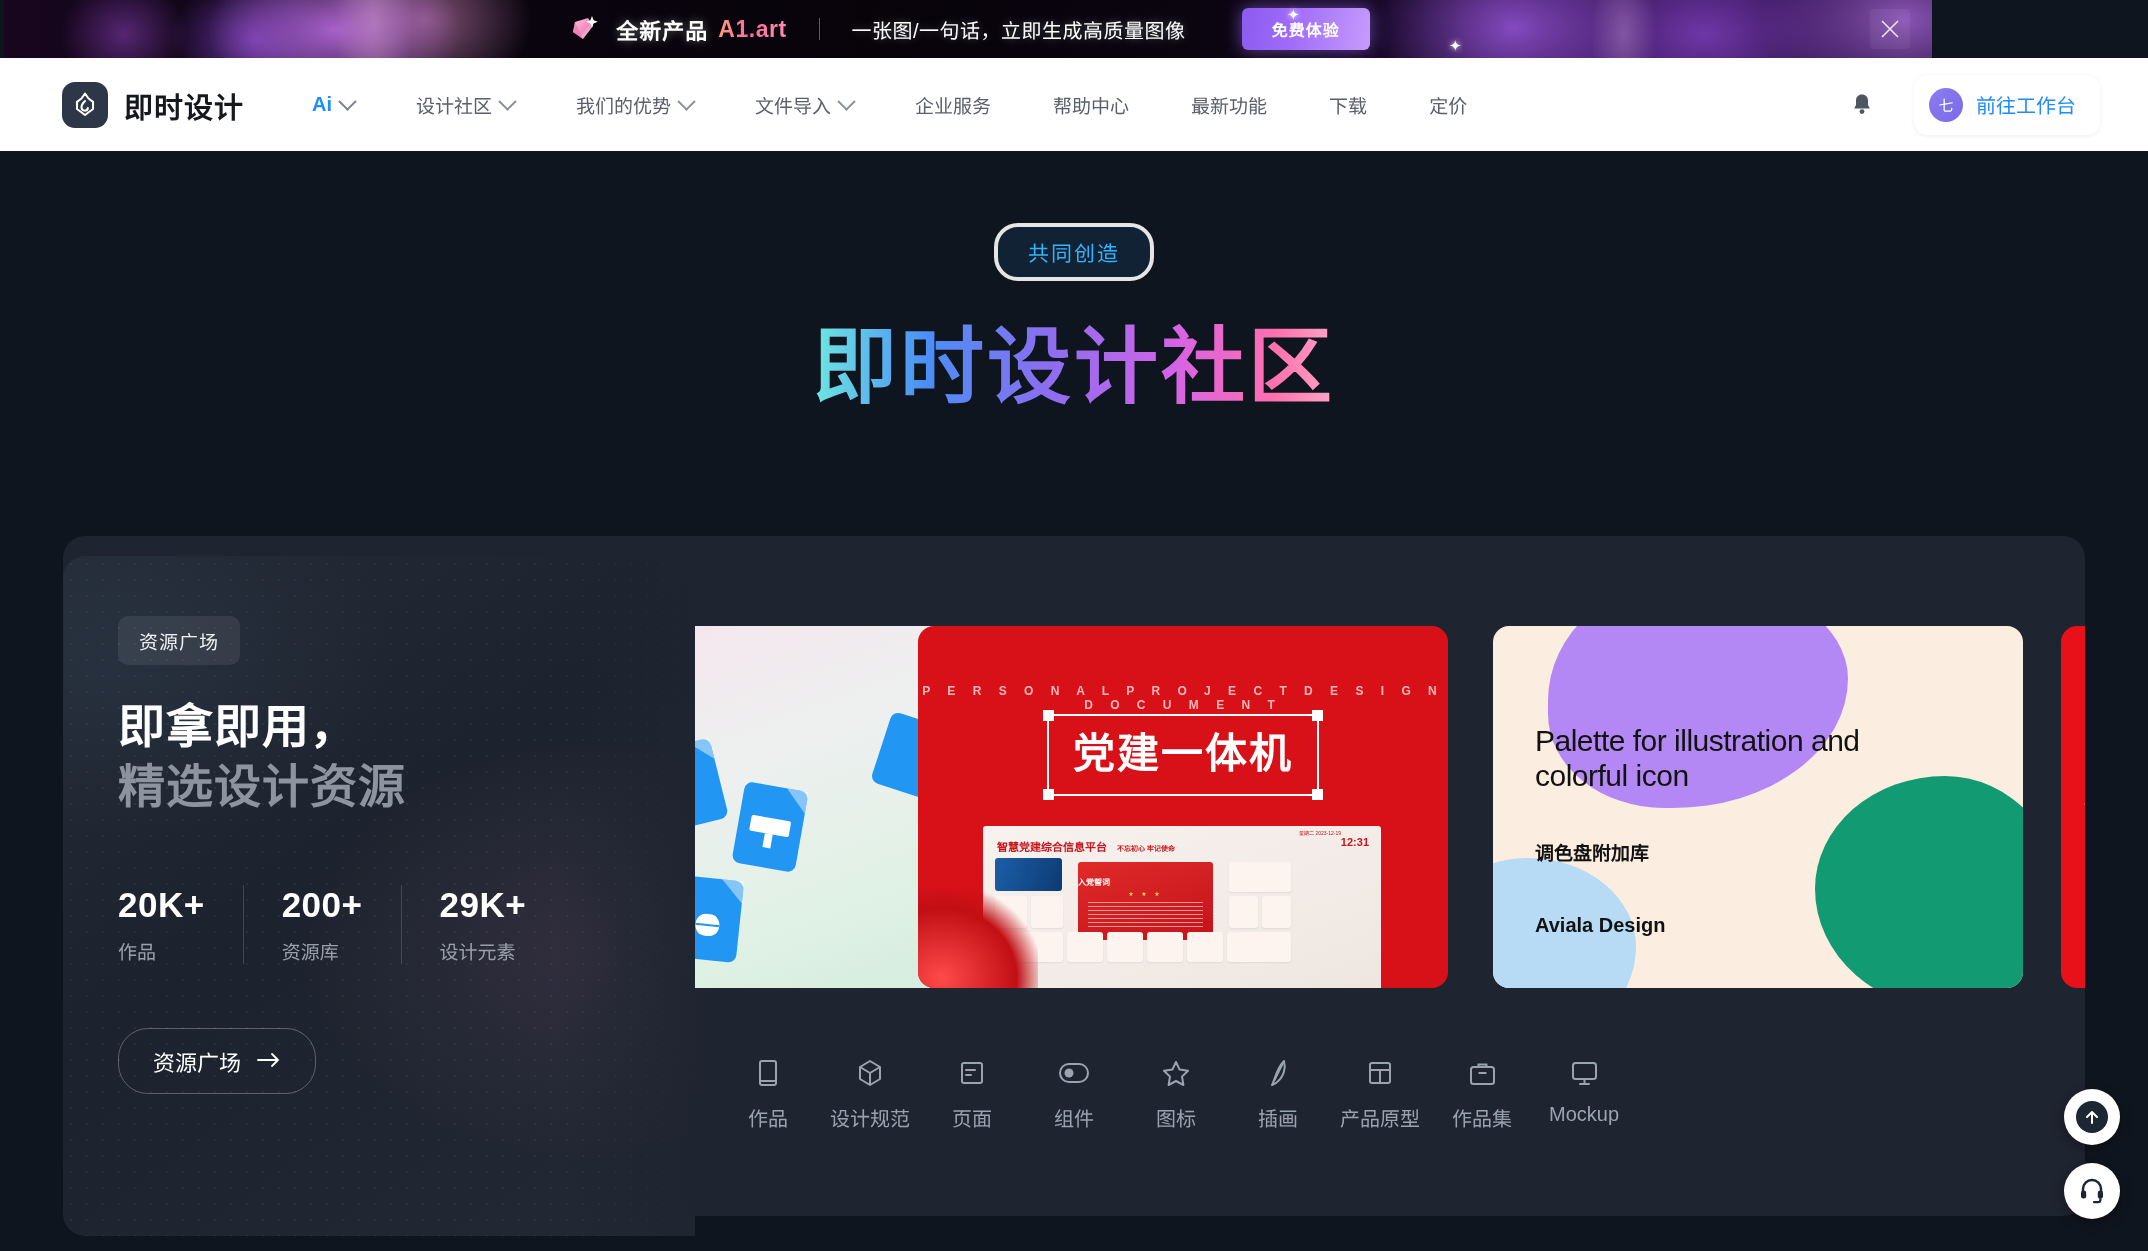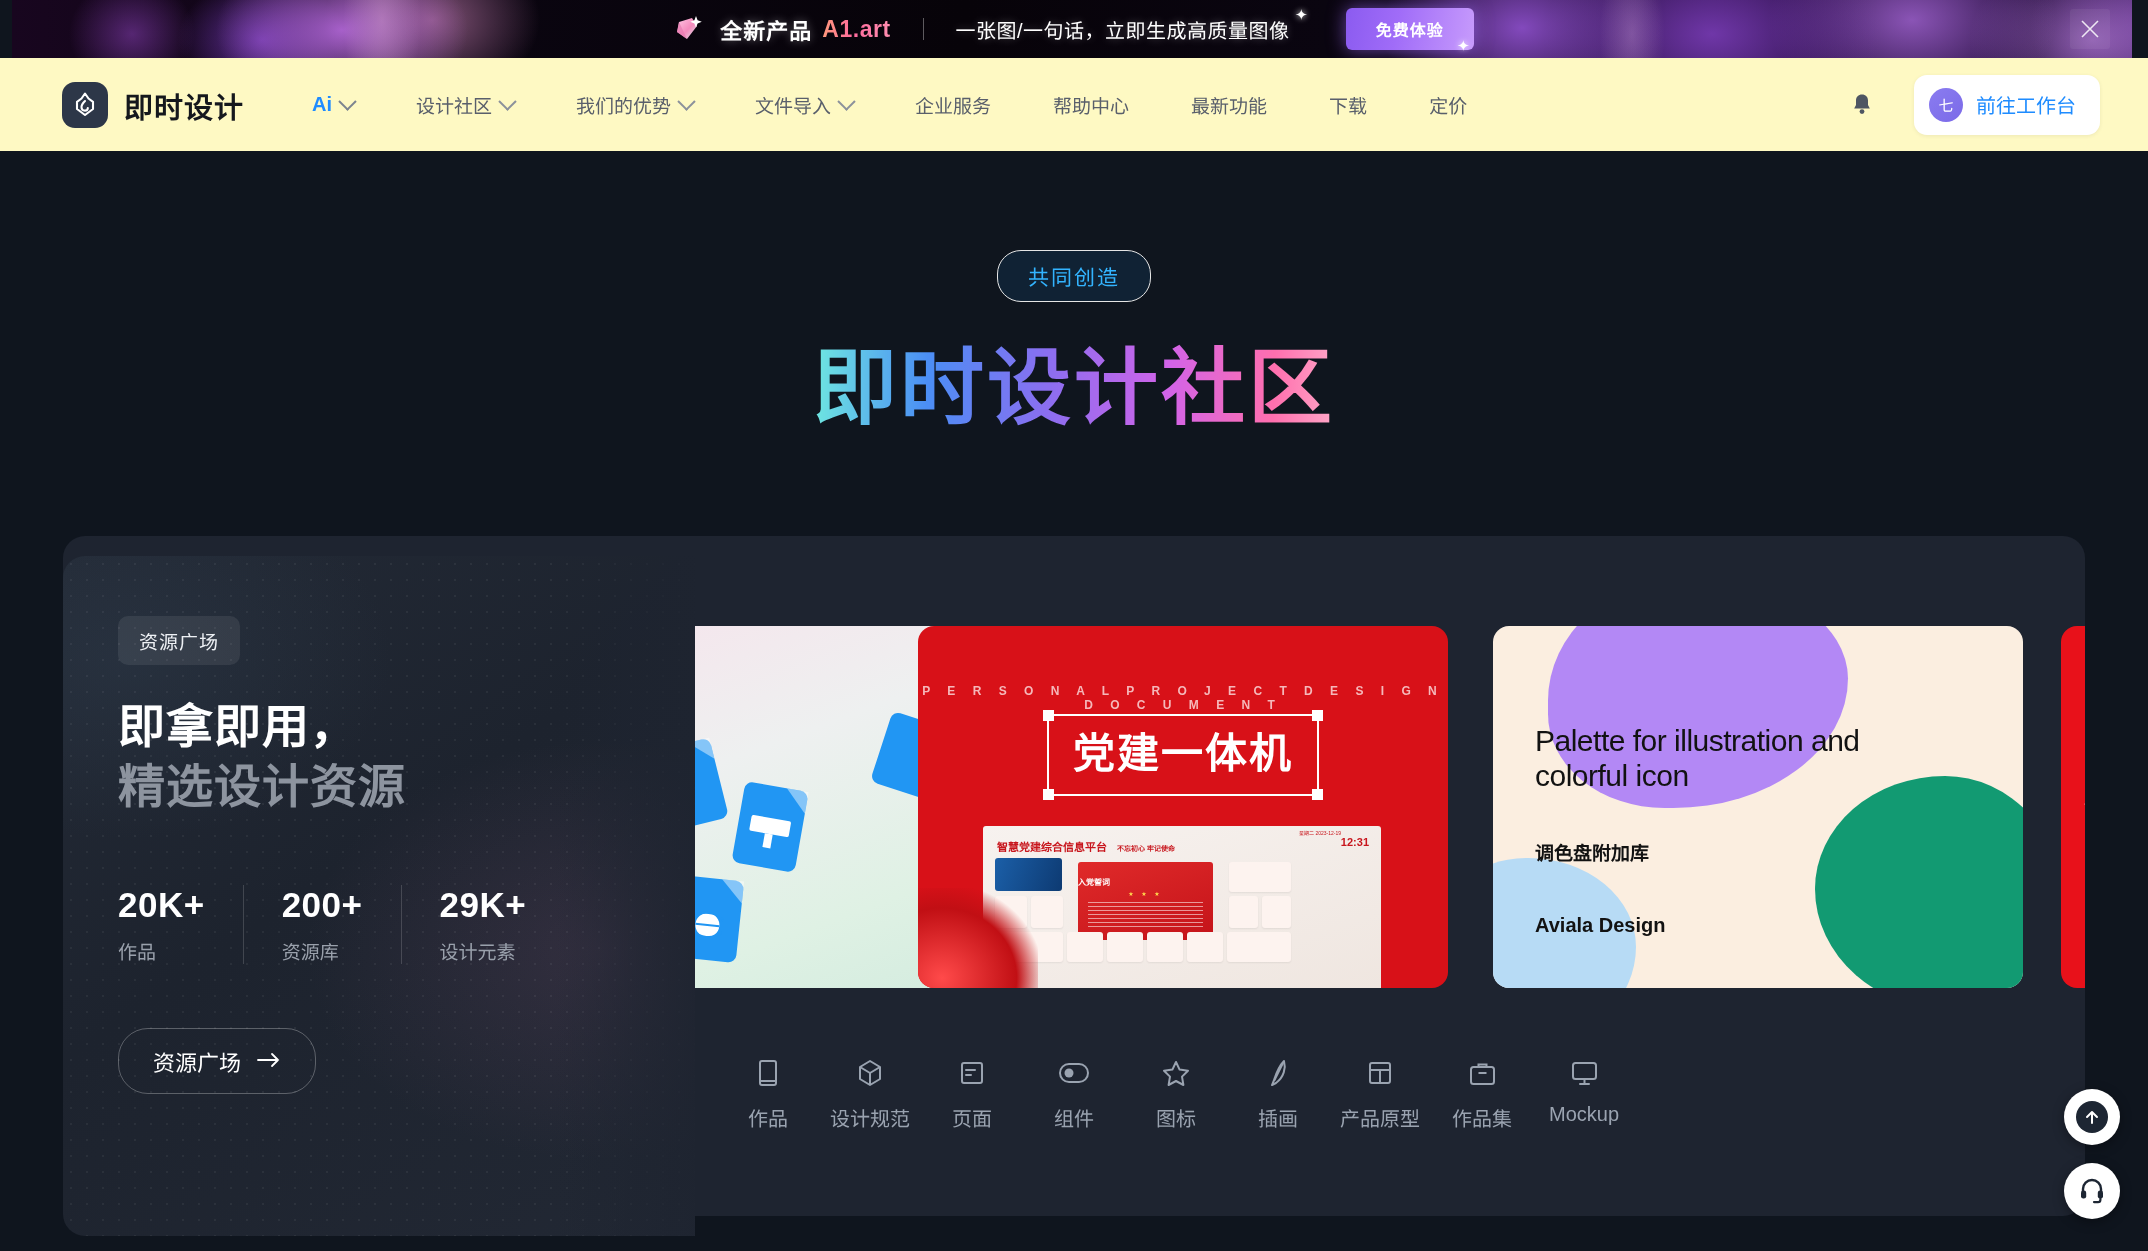--- a/index.html
+++ b/index.html
@@ -7,21 +7,21 @@
   html, body {
     width:2148px; height:1251px;
     overflow:hidden;
     background:#0f151e;
     font-family:"Liberation Sans","DejaVu Sans",sans-serif;
     -webkit-font-smoothing:antialiased;
   }
 
   
   #promo-banner{
-    position:absolute; left:12px; top:0; width:2120px; height:58px;
+    position:absolute; left:4px; top:0; width:1928px; height:58px;
     background:#0a0510;
     overflow:hidden;
   }
   #promo-banner .bg-art{
     position:absolute; inset:0;
     background:
       radial-gradient(ellipse 180px 120px at 330px 30px, rgba(190,110,230,.85), transparent 70%),
       radial-gradient(ellipse 120px 90px at 250px 40px, rgba(120,60,190,.8), transparent 70%),
       radial-gradient(ellipse 150px 110px at 420px 20px, rgba(235,150,210,.55), transparent 72%),
       radial-gradient(ellipse 90px 80px at 120px 34px, rgba(150,70,200,.5), transparent 70%),
@@ -73,21 +73,21 @@
   #promo-close{
     position:absolute;right:22px;top:50%;transform:translateY(-50%);
     width:40px;height:40px;border:none;background:rgba(255,255,255,.06);
     cursor:pointer;display:flex;align-items:center;justify-content:center;
     border-radius:3px;
   }
 
   
   #top-nav{
     position:absolute;left:0;top:58px;width:2148px;height:93px;
-    background:#fef9c3;display:flex;align-items:center;padding:0 48px 0 62px;justify-content:center;
+    background:#ffffff;display:flex;align-items:center;padding:0 48px 0 62px;justify-content:center;
   }
   .brand{display:flex;align-items:center;gap:16px;flex:0 0 auto;}
   #brand-logo{
     width:46px;height:46px;border-radius:13px;background:#2d3748;
     display:flex;align-items:center;justify-content:center;
   }
   #brand-name{font-size:29px;font-weight:bold;color:#15181d;letter-spacing:1px;}
   .nav-items{display:flex;align-items:center;margin-left:68px;}
   .nav-item{
     display:flex;align-items:center;gap:9px;
@@ -117,23 +117,23 @@
   }
   #workspace-label{font-size:20px;color:#1f8cff;white-space:nowrap;}
 
   
   #hero{
     position:absolute;left:0;top:151px;width:2148px;height:380px;
     display:flex;flex-direction:column;align-items:center;
     background:#0f151e;
   }
   #hero-badge{
-    margin-top:99px;
+    margin-top:72px;
     padding:10px 30px;border-radius:24px;
-    border:1px solid #e5e5e5;background:rgba(20,60,95,.35);
+    border:4px solid #e5e5e5;background:rgba(20,60,95,.35);
     color:#33b4ff;font-size:21px;letter-spacing:2px;cursor:pointer;
   }
   #hero-title{
     margin-top:38px;
     font-size:84px;font-weight:bold;letter-spacing:3px;line-height:1.15;
     background:linear-gradient(92deg,#6fe8e0 0%,#4b8ef5 22%,#8b6ef0 45%,#d263e8 68%,#ff6fae 88%,#ffa8c8 100%);
     -webkit-background-clip:text;background-clip:text;color:transparent;
   }
 
   

